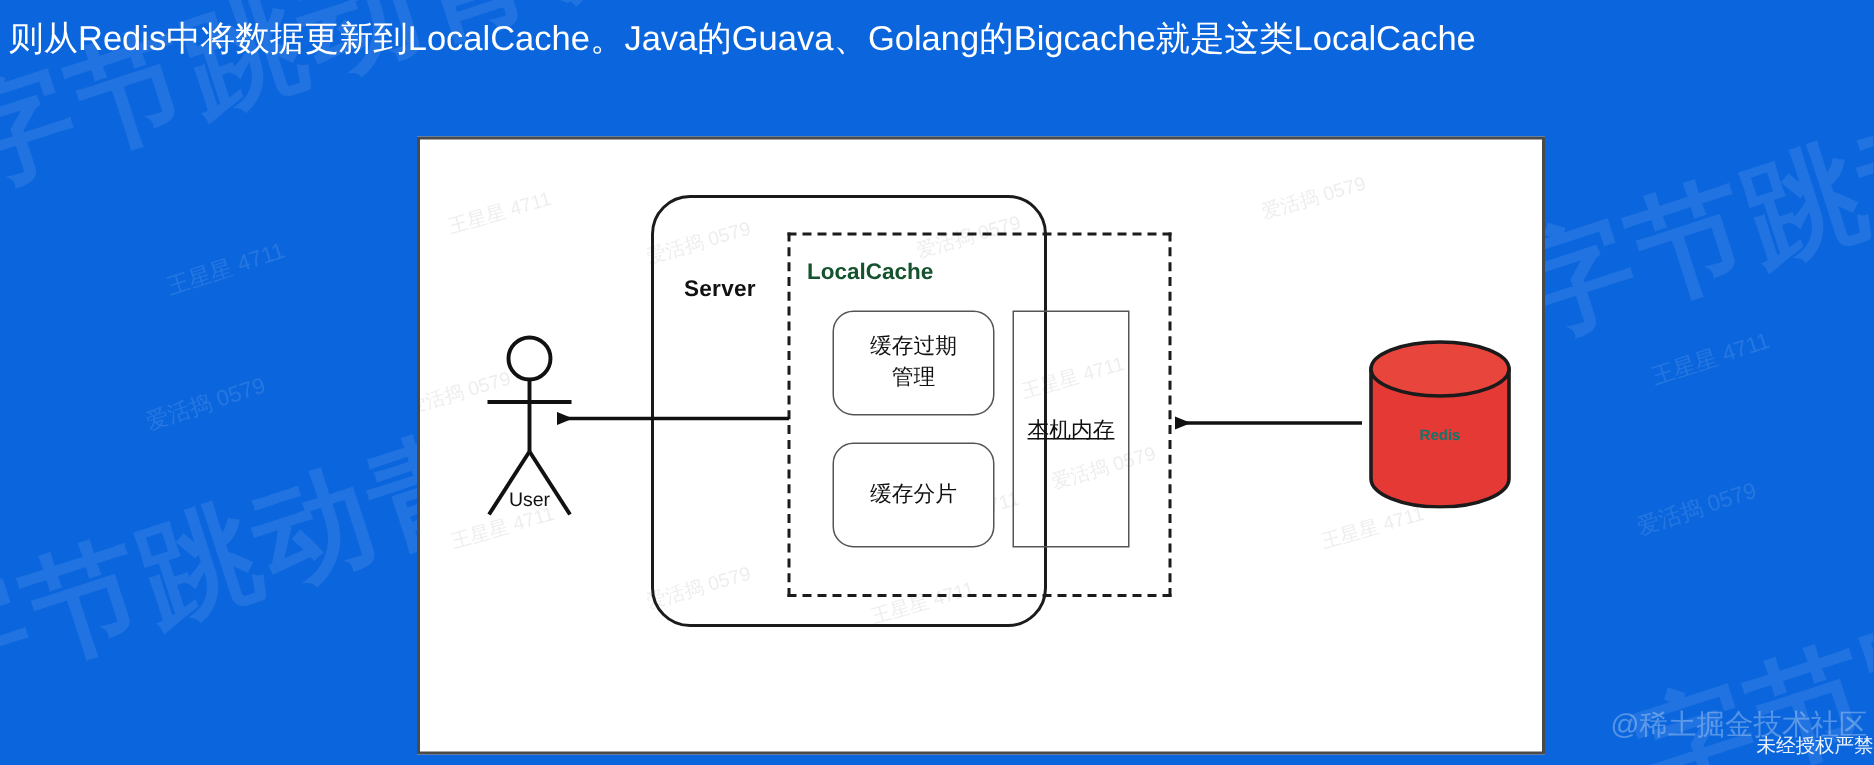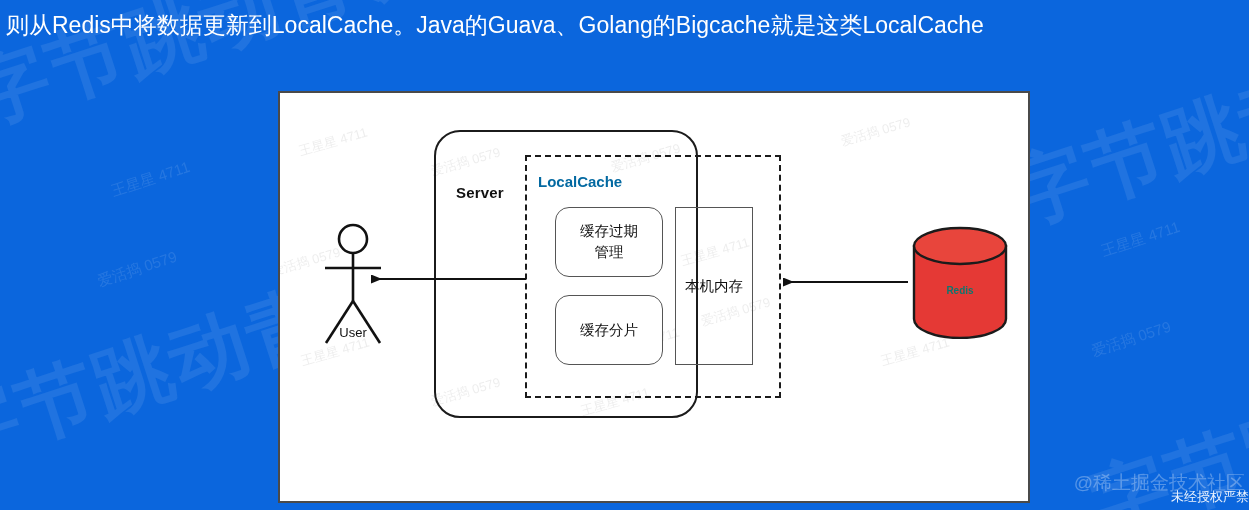--- a/index.html
+++ b/index.html
@@ -112,21 +112,21 @@
     height: 243px;
     border: 2px dashed #1b1b1b;
     box-sizing: border-box;
   }
   .lc-label {
     position: absolute;
     left: 258px;
     top: 80px;
     font-size: 15px;
     font-weight: bold;
-    color: #0369a1;
+    color: #14532d;
   }
 
   
   .sub-box {
     position: absolute;
     border: 1.5px solid #555;
     border-radius: 14px;
     box-sizing: border-box;
     display: flex;
     align-items: center;
@@ -147,20 +147,21 @@
     width: 78px;
     height: 158px;
     border: 1.5px solid #555;
     box-sizing: border-box;
     display: flex;
     align-items: center;
     justify-content: center;
     font-size: 14.5px;
     color: #111;
     background: transparent;
+    text-decoration: underline;
   }
 
   
   .actor { position: absolute; left: 28px; top: 128px; width: 90px; height: 130px; }
   .actor-label {
     position: absolute;
     left: 28px;
     top: 232px;
     width: 90px;
     text-align: center;

